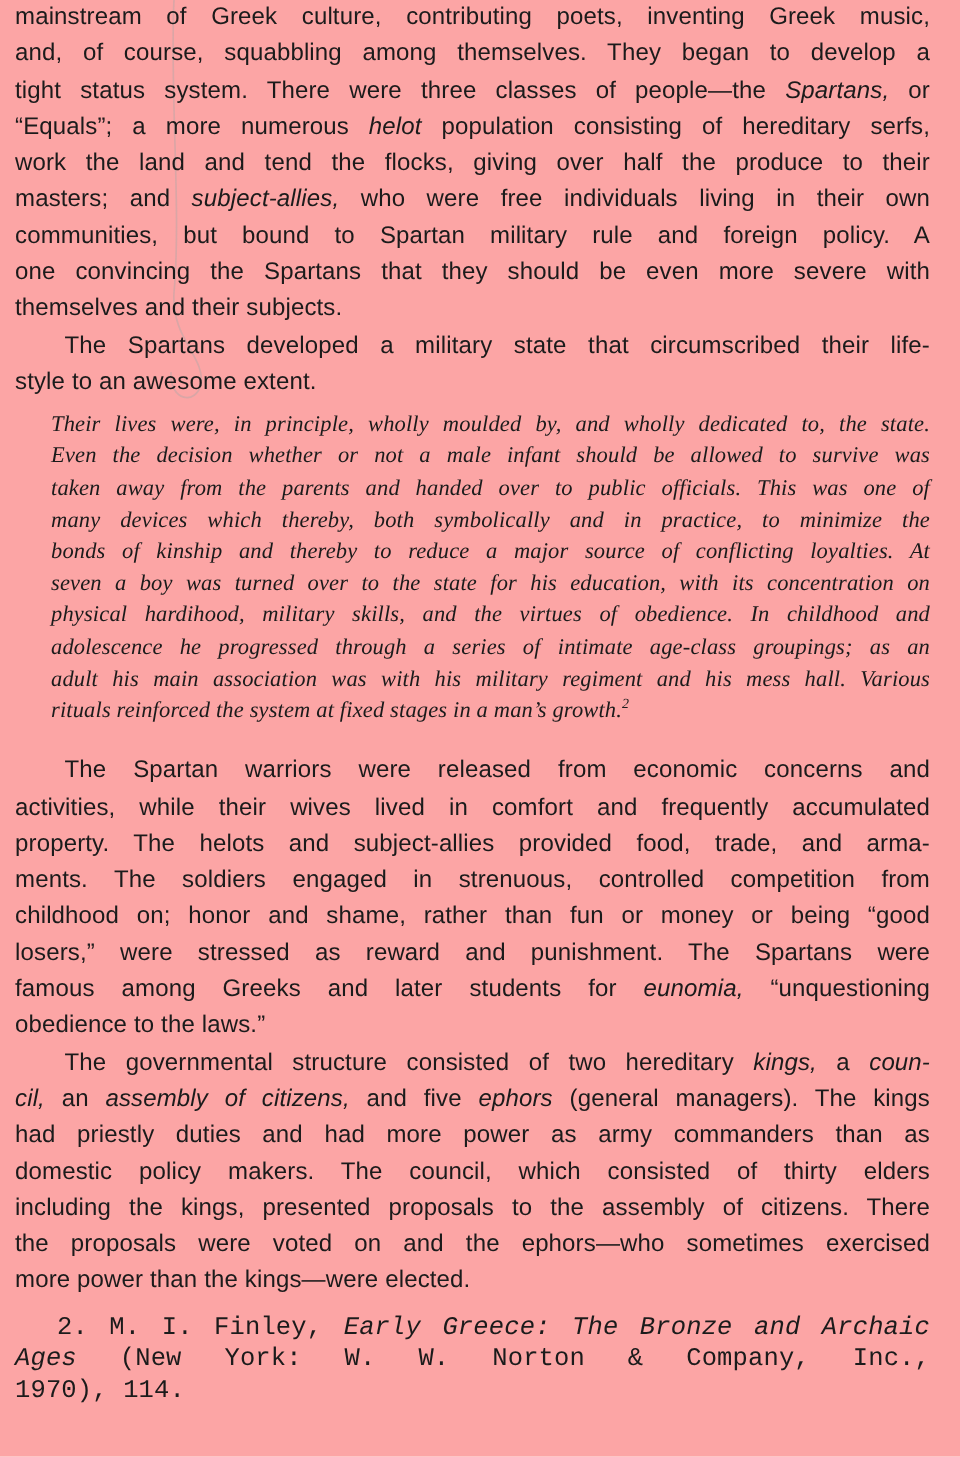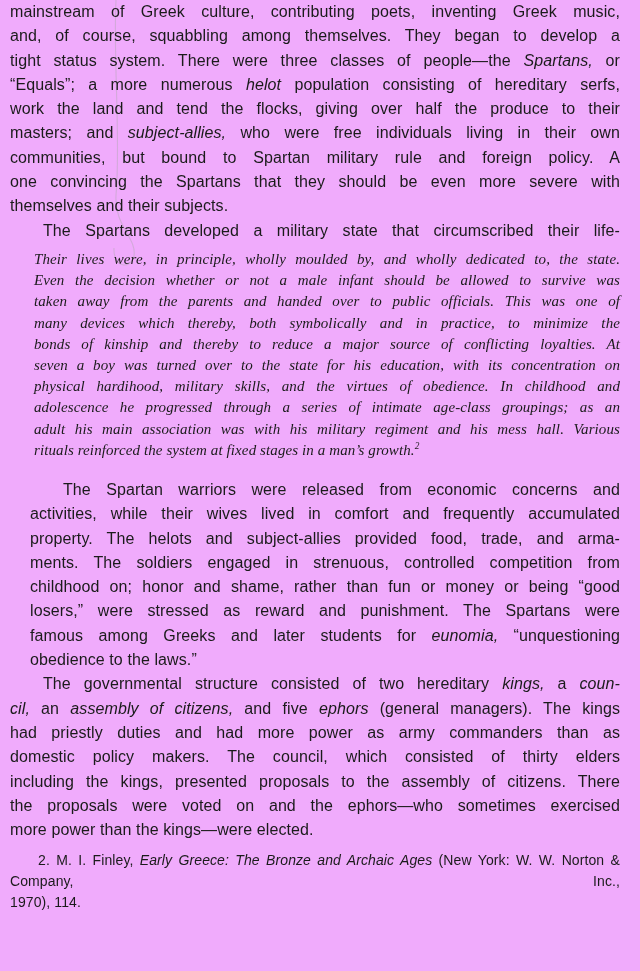--- a/index.html
+++ b/index.html
@@ -1,20 +1,20 @@
 <!DOCTYPE html>
 <html><head>
 <meta charset="utf-8">
 <style>
   html, body { margin: 0; padding: 0; }
   .page {
     position: relative;
     width: 640px;
     height: 971px;
-    background: #f0abfc;
+    background: #fca5a5;
     overflow: hidden;
     font-family: "Liberation Sans", sans-serif;
     color: #1b1b1b;
   }
   .text-col {
     position: absolute;
     left: 10px;
     top: 0;
     width: 610px;
   }
@@ -27,24 +27,24 @@
   }
   .para.quote {
     font-family: "Liberation Serif", serif;
     font-style: italic;
     font-size: 15px;
     line-height: 21.2px;
     margin-top: 6px;
     letter-spacing: 0.1px;
     margin-left: 24px;
   }
-  .para.quote + .para.body { margin-top: 17px; margin-left: 20px; }
+  .para.quote + .para.body { margin-top: 17px; }
   .para.footnote {
-    font-family: Liberation Sans, sans-serif;
-    font-size: 14px;
+    font-family: Liberation Mono, monospace;
+    font-size: 17px;
     line-height: 21px;
     margin-top: 8px;
     letter-spacing: 0.1px;
   }
   .line {
     text-align: justify;
     text-align-last: justify;
   }
   .line.last { text-align-last: left; }
   .body .line.indent { text-indent: 33px; }
@@ -75,20 +75,21 @@
         <div class="line"><span>tight status system. There were three classes of people—the </span><span class="it">Spartans,</span><span> or</span></div>
         <div class="line"><span>“Equals”; a more numerous </span><span class="it">helot</span><span> population consisting of hereditary serfs,</span></div>
         <div class="line"><span>work the land and tend the flocks, giving over half the produce to their</span></div>
         <div class="line"><span>masters; and </span><span class="it">subject-allies,</span><span> who were free individuals living in their own</span></div>
         <div class="line"><span>communities, but bound to Spartan military rule and foreign policy. A</span></div>
         <div class="line"><span>one convincing the Spartans that they should be even more severe with</span></div>
         <div class="line last"><span>themselves and their subjects.</span></div>
       </div>
       <div class="para body">
         <div class="line indent"><span>The Spartans developed a military state that circumscribed their life-</span></div>
+        <div class="line last"><span>style to an awesome extent.</span></div>
       </div>
       <div class="para quote">
         <div class="line"><span>Their lives were, in principle, wholly moulded by, and wholly dedicated to, the state.</span></div>
         <div class="line"><span>Even the decision whether or not a male infant should be allowed to survive was</span></div>
         <div class="line"><span>taken away from the parents and handed over to public officials. This was one of</span></div>
         <div class="line"><span>many devices which thereby, both symbolically and in practice, to minimize the</span></div>
         <div class="line"><span>bonds of kinship and thereby to reduce a major source of conflicting loyalties. At</span></div>
         <div class="line"><span>seven a boy was turned over to the state for his education, with its concentration on</span></div>
         <div class="line"><span>physical hardihood, military skills, and the virtues of obedience. In childhood and</span></div>
         <div class="line"><span>adolescence he progressed through a series of intimate age-class groupings; as an</span></div>

